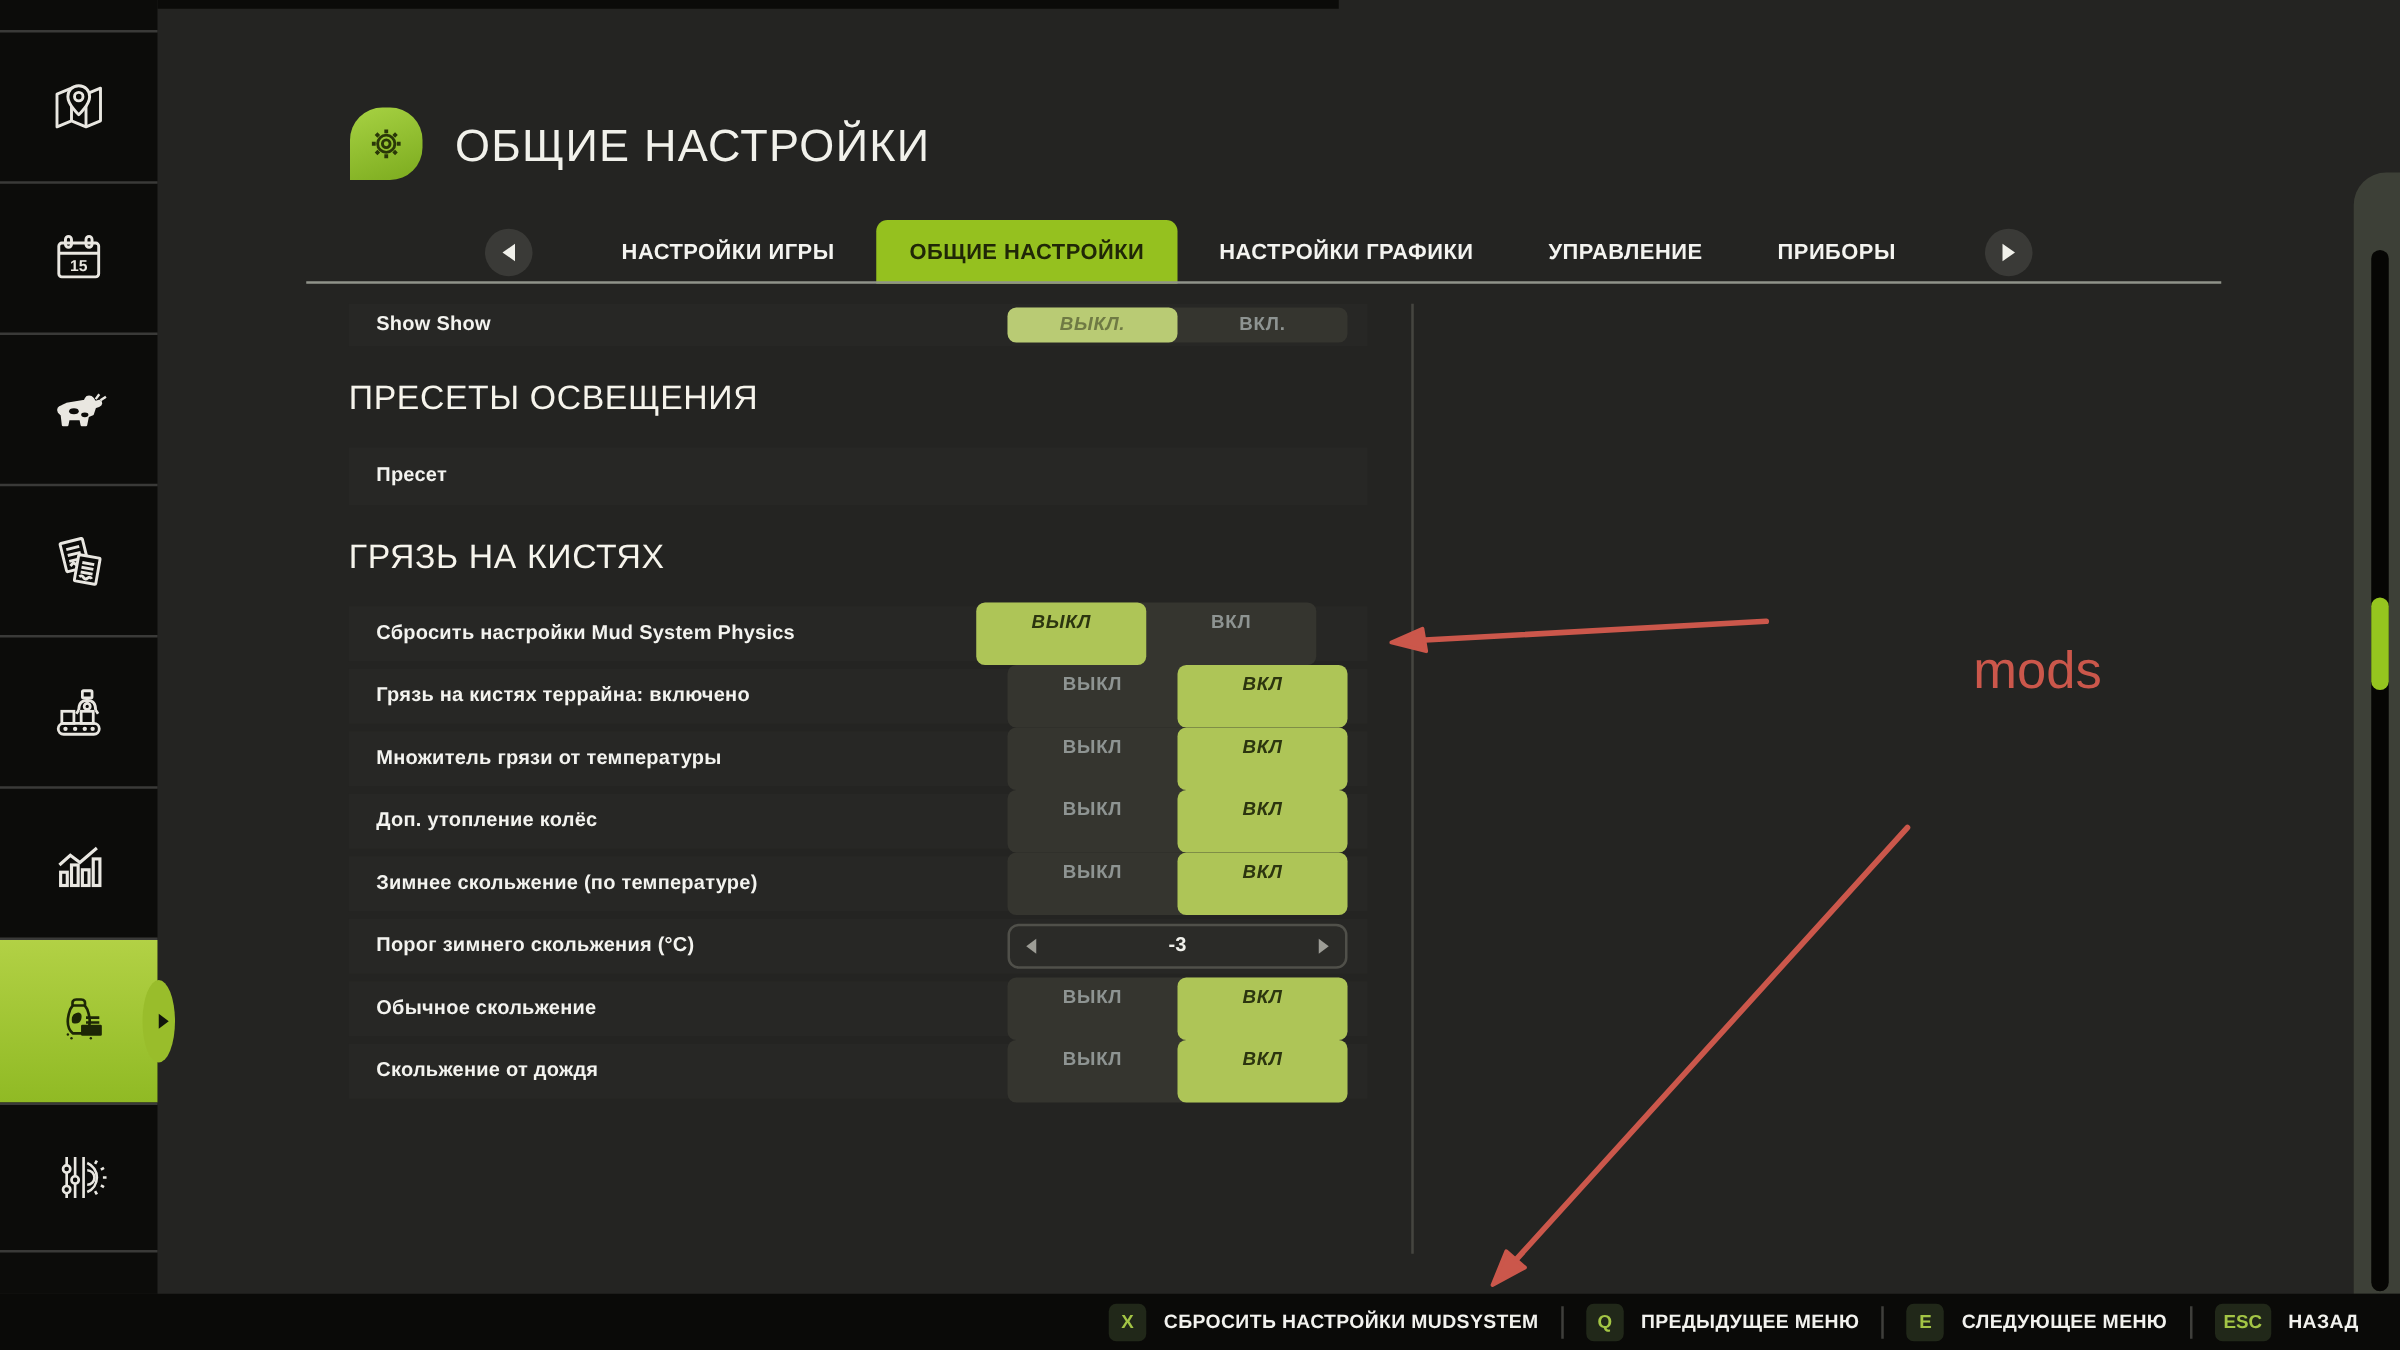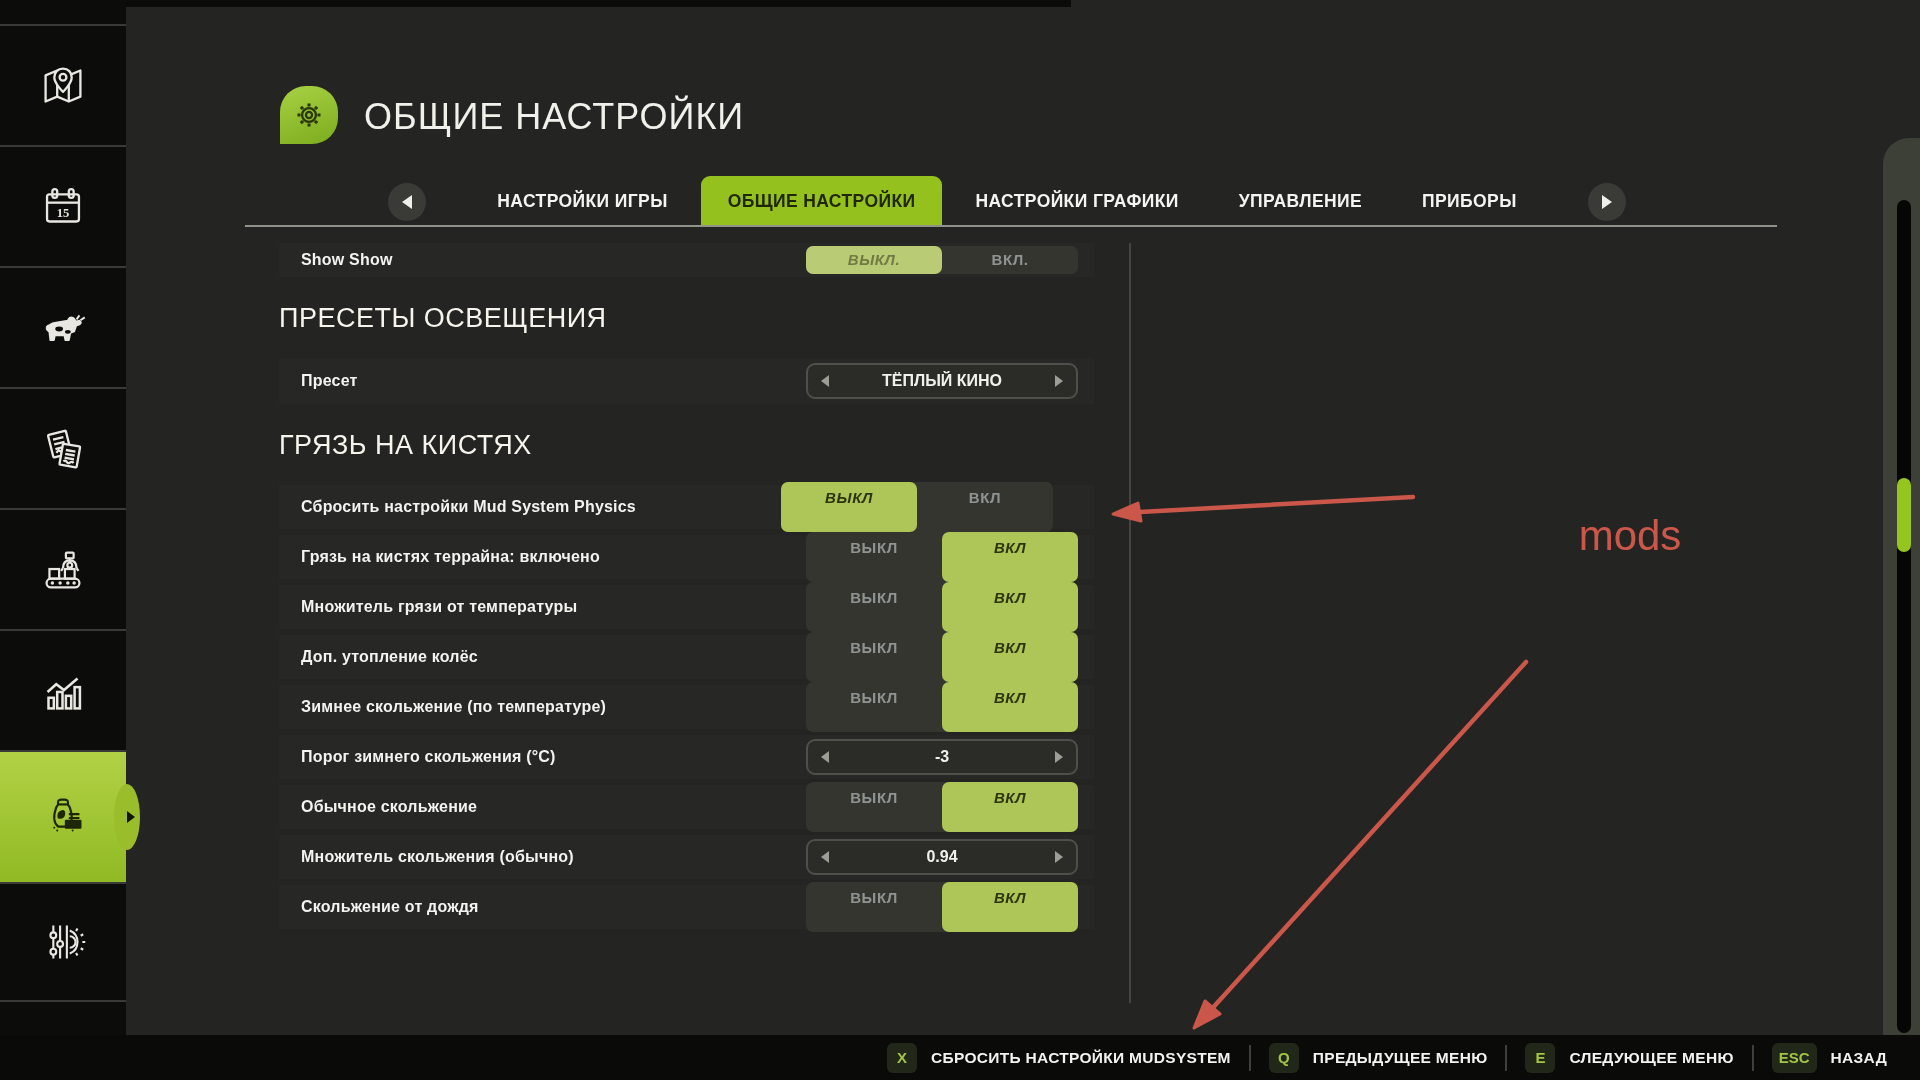--- a/index.html
+++ b/index.html
@@ -2,21 +2,21 @@
 <html><head>
 <meta charset="utf-8">
 <style>
   html,body{margin:0;padding:0;background:#000;}
   #stage{position:relative;width:1920px;height:1080px;overflow:hidden;background:#242422;
          font-family:"Liberation Sans","DejaVu Sans",sans-serif;
          --green:#95c11f;--toggle-on:#aec557;--red:#cb574b;--thumb:#95c51f;}
   
   #sidebar{position:absolute;left:0;top:0;width:126px;height:1035px;background:#0c0c0a;padding-top:24px;box-sizing:border-box;}
   .side-item{position:relative;height:121px;display:flex;align-items:center;justify-content:center;
-             border-top:2px solid #3a3a38;box-sizing:border-box;font-family:Liberation Serif, serif;}
+             border-top:2px solid #3a3a38;box-sizing:border-box;}
   .side-item:last-child{border-bottom:2px solid #3a3a38;height:120px;}
   .side-item svg{width:58px;height:58px;display:block;}
   .side-item.active{height:132px;background:linear-gradient(180deg,#b2d145,#90ba24);border-top:2px solid #3a3a38;}
   .pointer-bulge{position:absolute;right:-14px;top:50%;transform:translateY(-50%);width:26px;height:66px;
                  background:#99bd2b;border-radius:50%;}
   .pointer-tri{position:absolute;right:5px;top:50%;margin-top:-6px;width:0;height:0;
                border-top:6px solid transparent;border-bottom:6px solid transparent;border-left:8px solid #12150c;}
   #top-strip{position:absolute;left:126px;top:0;width:945px;height:7px;background:#0b0b09;}
   
   #hdr-icon{position:absolute;left:280px;top:86px;width:58px;height:58px;border-radius:26px 26px 26px 0;
@@ -227,27 +227,20 @@
         <div class="ctrl">
           <div class="toggle">
             <div class="tbtn sel">ВЫКЛ.</div>
             <div class="tbtn">ВКЛ.</div>
           </div>
         </div>
       </div>
       <div class="sec-h">ПРЕСЕТЫ ОСВЕЩЕНИЯ</div>
       <div class="srow tall">
         <span class="lbl">Пресет</span>
-        <div class="ctrl">
-          <div class="stepper">
-            <span class="tri tri-left"></span>
-            <span class="val">ТЁПЛЫЙ КИНО</span>
-            <span class="tri tri-right"></span>
-          </div>
-        </div>
       </div>
       <div class="sec-h">ГРЯЗЬ НА КИСТЯХ</div>
       <div class="srow shifted">
         <span class="lbl">Сбросить настройки Mud System Physics</span>
         <div class="ctrl">
           <div class="toggle">
             <div class="tbtn sel">ВЫКЛ</div>
             <div class="tbtn">ВКЛ</div>
           </div>
         </div>
@@ -297,30 +290,20 @@
             <span class="tri tri-right"></span>
           </div>
         </div>
       </div>
       <div class="srow">
         <span class="lbl">Обычное скольжение</span>
         <div class="ctrl">
           <div class="toggle">
             <div class="tbtn">ВЫКЛ</div>
             <div class="tbtn sel">ВКЛ</div>
-          </div>
-        </div>
-      </div>
-      <div class="srow">
-        <span class="lbl">Множитель скольжения (обычно)</span>
-        <div class="ctrl">
-          <div class="stepper">
-            <span class="tri tri-left"></span>
-            <span class="val">0.94</span>
-            <span class="tri tri-right"></span>
           </div>
         </div>
       </div>
       <div class="srow">
         <span class="lbl">Скольжение от дождя</span>
         <div class="ctrl">
           <div class="toggle">
             <div class="tbtn">ВЫКЛ</div>
             <div class="tbtn sel">ВКЛ</div>
           </div>

